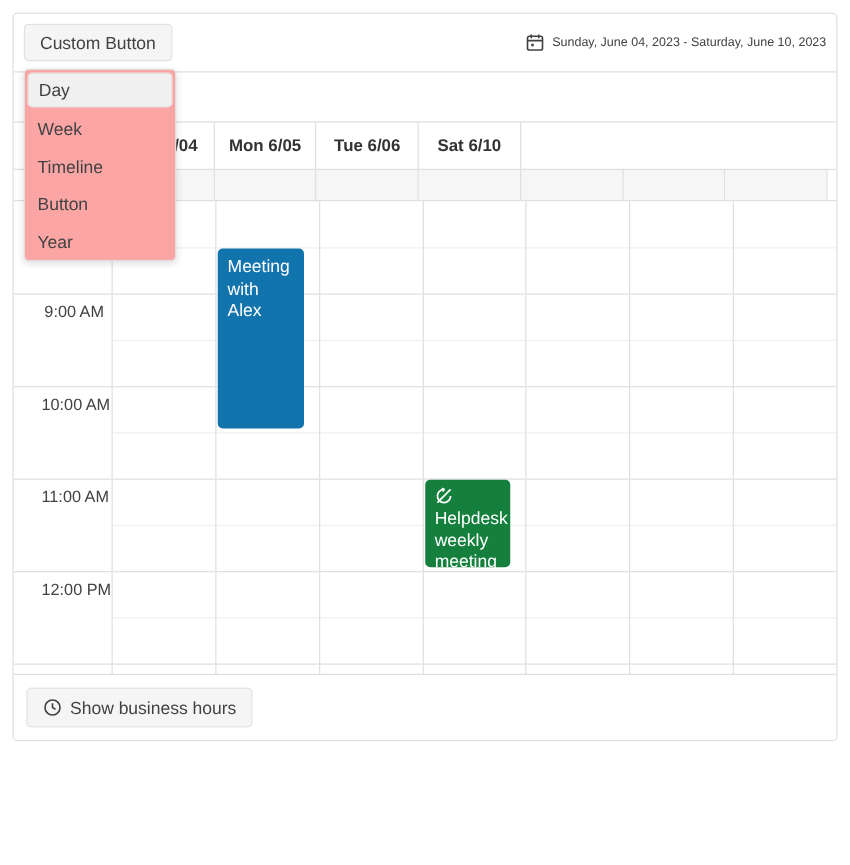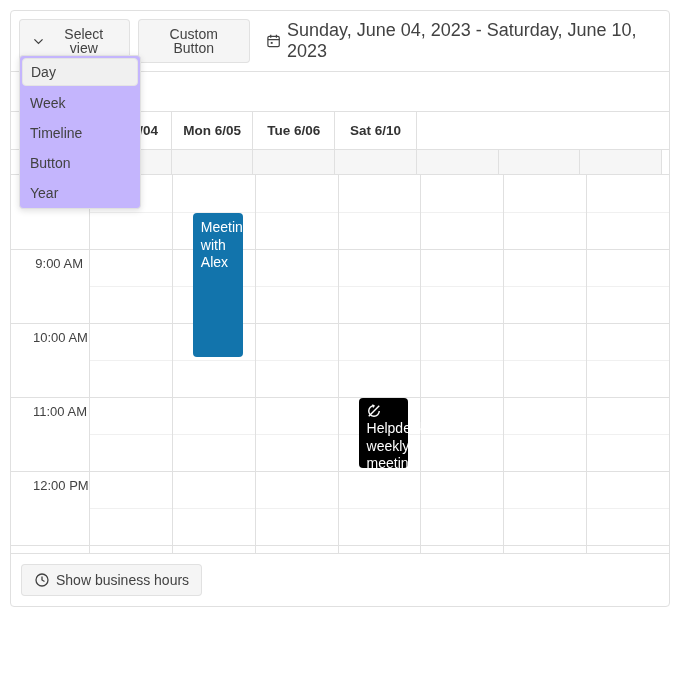--- a/index.html
+++ b/index.html
@@ -15,21 +15,21 @@
 
     
     .toolbar {
       display: flex;
       align-items: center;
       padding: 8px;
       gap: 8px;
     }
     .toolbar-left { display: flex; gap: 8px; align-items: center; }
     .toolbar-spacer { flex: 1; }
-    .date-range { display: flex; align-items: center; gap: 6px; font-size: 18px; color: #424242; }
+    .date-range { display: flex; align-items: center; gap: 6px; font-size: 10px; color: #424242; }
 
     .btn {
       display: inline-flex;
       align-items: center;
       gap: 6px;
       border: 1px solid rgba(0,0,0,0.08);
       background: #f5f5f5;
       color: #424242;
       padding: 7px 12px;
       border-radius: 4px;
@@ -37,21 +37,21 @@
       font-size: 14px;
       line-height: 1;
     }
 
     
     .dropdown {
       position: absolute;
       top: 44px;
       left: 8px;
       width: 122px;
-      background: #c4b5fd;
+      background: #fca5a5;
       border: 1px solid #e0e0e0;
       border-radius: 4px;
       box-shadow: 0 2px 6px rgba(0,0,0,0.12);
       z-index: 30;
       overflow: hidden;
     }
     .dropdown-item {
       padding: 7px 10px;
       font-size: 14px;
       cursor: pointer;
@@ -145,21 +145,20 @@
       left: 1px;
       right: 12px;
       background: #1274ac;
       color: #fff;
       border-radius: 4px;
       padding: 6px 8px;
       font-size: 14px;
       line-height: 1.25;
       z-index: 5;
       cursor: pointer;
-      margin-left: 19px;
     }
     .event .icon-wrap { margin-bottom: 2px; }
 
     
     .footer { padding: 10px; border-top: 1px solid #e0e0e0; }
 
     
     .body-scroll::-webkit-scrollbar { width: 8px; }
     .body-scroll::-webkit-scrollbar-thumb { background: #c7c7c7; border-radius: 4px; }
     .body-scroll::-webkit-scrollbar-track { background: #f2f2f2; }
@@ -169,26 +168,20 @@
     .chev { stroke: #424242; stroke-width: 1.6; fill: none; }
   </style>
 </head>
 <body>
 
 <div class="wrapper">
   <div class="scheduler">
 
     <div class="toolbar">
       <div class="toolbar-left">
-        <button class="btn">
-          <svg width="14" height="14" viewBox="0 0 16 16">
-              <polyline class="chev" points="3,6 8,11 13,6"></polyline>
-            </svg>
-          <span>Select view</span>
-        </button>
         <button class="btn">
           <span>Custom Button</span>
         </button>
       </div>
       <div class="toolbar-spacer"></div>
       <div class="date-range">
         <svg width="16" height="16" viewBox="0 0 16 16">
           <rect x="2" y="3" width="12" height="11" rx="1.5" fill="none" stroke="#424242" stroke-width="1.3"></rect>
           <line x1="2" y1="6.5" x2="14" y2="6.5" stroke="#424242" stroke-width="1.3"></line>
           <line x1="5" y1="1.5" x2="5" y2="4.5" stroke="#424242" stroke-width="1.3"></line>
@@ -301,21 +294,21 @@
               <div class="cell minor"></div>
               <div class="cell major"></div>
               <div class="cell minor"></div>
               <div class="cell major"></div>
               <div class="cell minor"></div>
               <div class="cell major"></div>
               <div class="cell minor"></div>
               <div class="cell major"></div>
               <div class="cell minor"></div>
               <div class="cell major"></div>
-              <div class="event" style="top: 223px; height: 70px; background: #000000;">
+              <div class="event" style="top: 223px; height: 70px; background: #15803d;">
                 <div class="icon-wrap">
                   <svg width="14" height="14" viewBox="0 0 16 16">
                     <path d="M8 2 a6 6 0 1 0 6 6" fill="none" stroke="#fff" stroke-width="1.6"></path>
                     <polyline points="6,1 8,2 7,4" fill="none" stroke="#fff" stroke-width="1.6"></polyline>
                     <line x1="2" y1="14" x2="14" y2="2" stroke="#fff" stroke-width="1.6"></line>
                   </svg>
                 </div>
                 <div>Helpdesk weekly meeting</div>
               </div>
             </div>

